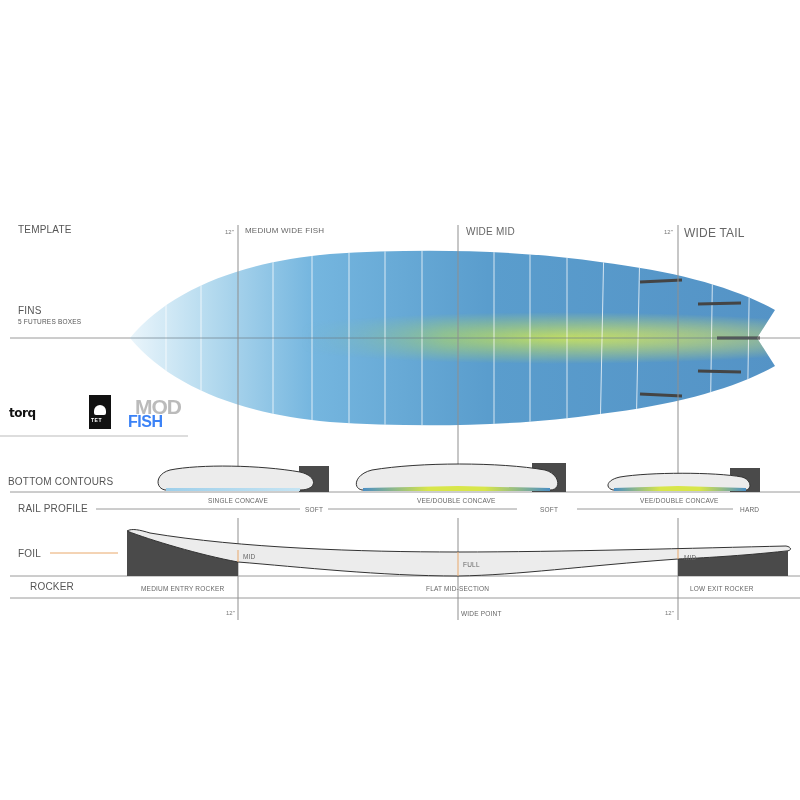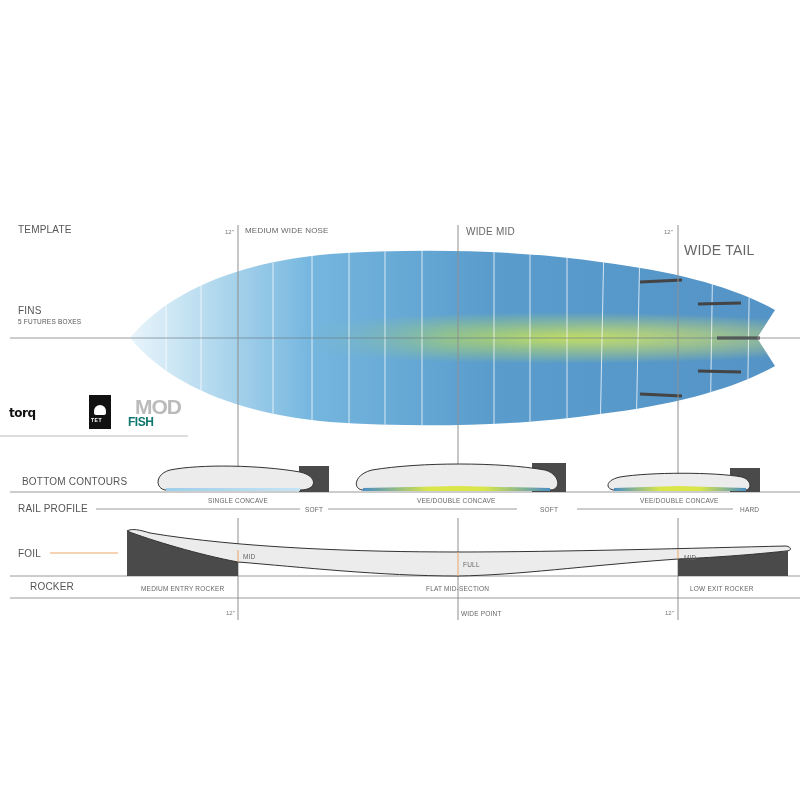--- a/index.html
+++ b/index.html
@@ -5,21 +5,21 @@
   html,body{margin:0;padding:0;background:#fff;}
   body{width:800px;height:800px;position:relative;overflow:hidden;font-family:"Liberation Sans",sans-serif;color:#555;}
   .lbl{position:absolute;font-size:10px;color:#555;letter-spacing:0.2px;white-space:nowrap;}
   .sub{position:absolute;font-size:6.5px;color:#555;letter-spacing:0.2px;white-space:nowrap;}
   .small{position:absolute;font-size:6.5px;color:#666;letter-spacing:0.2px;white-space:nowrap;}
   .tick{position:absolute;font-size:6px;color:#777;white-space:nowrap;}
   svg{position:absolute;left:0;top:0;}
   .logo-torq{position:absolute;left:9px;top:406px;font-family:"DejaVu Sans",sans-serif;font-weight:bold;font-size:12px;color:#111;letter-spacing:-0.5px;}
   .logo-tet{position:absolute;left:89px;top:395px;width:22px;height:34px;background:#111;}
   .logo-mod{position:absolute;left:135px;top:400px;font-size:21px;line-height:13px;color:#bbb;font-weight:bold;letter-spacing:-1px;}
-  .logo-fish{position:absolute;left:128px;top:414px;font-size:12px;line-height:16px;color:#0f766e;font-weight:bold;letter-spacing:-0.5px;}
+  .logo-fish{position:absolute;left:128px;top:414px;font-size:16px;line-height:16px;color:#3b82f6;font-weight:bold;letter-spacing:-0.5px;}
 </style>
 </head>
 <body>
 
 <svg width="800" height="800" viewBox="0 0 800 800">
   <defs>
     <linearGradient id="boardH" x1="130" y1="0" x2="780" y2="0" gradientUnits="userSpaceOnUse">
       <stop offset="0" stop-color="#eaf5fb"></stop>
       <stop offset="0.12" stop-color="#b6dbef"></stop>
       <stop offset="0.28" stop-color="#75b6df"></stop>
@@ -132,30 +132,30 @@
     <line x1="50" y1="553" x2="118" y2="553" stroke="#e9a86a" stroke-width="1"></line>
     <line x1="238" y1="550" x2="238" y2="562" stroke="#e9a86a" stroke-width="1"></line>
     <line x1="458" y1="552" x2="458" y2="576" stroke="#e9a86a" stroke-width="1"></line>
     <line x1="678" y1="549" x2="678" y2="559" stroke="#e9a86a" stroke-width="1"></line>
   </g>
 </svg>
 
 <div class="lbl" style="left:18px;top:224px;">TEMPLATE</div>
 <div class="lbl" style="left:18px;top:305px;">FINS</div>
 <div class="sub" style="left:18px;top:318px;">5 FUTURES BOXES</div>
-<div class="lbl" style="left:22px;top:476px;">BOTTOM  CONTOURS</div>
+<div class="lbl" style="left:8px;top:476px;">BOTTOM  CONTOURS</div>
 <div class="lbl" style="left:18px;top:503px;">RAIL PROFILE</div>
 <div class="lbl" style="left:18px;top:548px;">FOIL</div>
 <div class="lbl" style="left:18px;top:581px;margin-left:12px;">ROCKER</div>
 
 <div class="tick" style="left:225px;top:229px;">12"</div>
-<div class="small" style="left:245px;top:226px;font-size:8px;">MEDIUM WIDE NOSE</div>
+<div class="small" style="left:245px;top:226px;font-size:8px;">MEDIUM WIDE FISH</div>
 <div class="small" style="left:466px;top:226px;font-size:10px;">WIDE MID</div>
 <div class="tick" style="left:664px;top:229px;">12"</div>
-<div class="small" style="left:684px;top:226px;font-size:14px;margin-top:16px;">WIDE TAIL</div>
+<div class="small" style="left:684px;top:226px;font-size:12px;">WIDE TAIL</div>
 
 <div class="logo-torq">torq</div>
 <div class="logo-tet">
   <span style="position:absolute;left:5px;top:10px;width:12px;height:10px;border-radius:6px 6px 2px 2px;background:#fff;"></span>
   <span style="position:absolute;left:2px;top:22px;font-size:5px;color:#fff;font-weight:bold;letter-spacing:0.5px;">TET</span>
 </div>
 <div class="logo-mod">MOD</div>
 <div class="logo-fish">FISH</div>
 
 <div class="small" style="left:208px;top:497px;">SINGLE CONCAVE</div>

